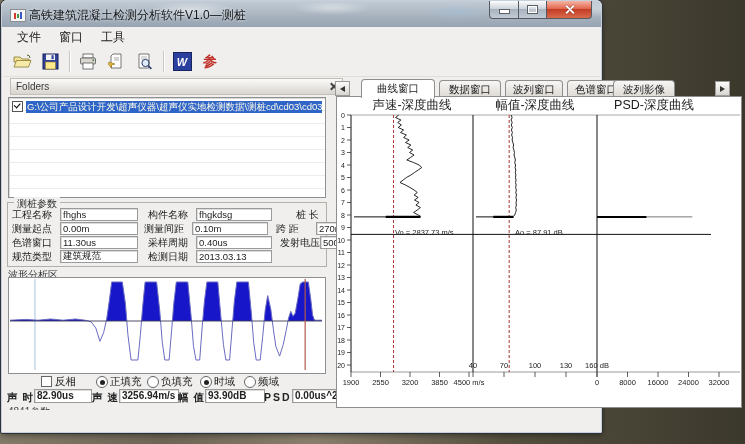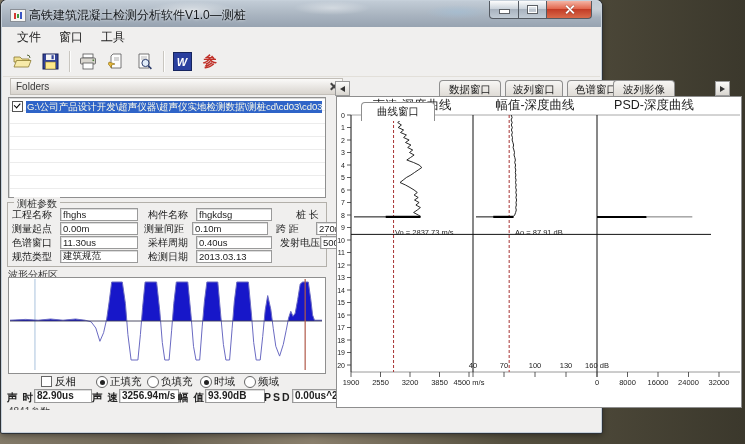--- a/index.html
+++ b/index.html
@@ -277,21 +277,21 @@
         </div>
 
         <div class="clipped-text">4841参数</div>
       </div>
 
       <div class="right-panel">
         <div class="tabstrip">
           <div class="tab-scroll left">
               <span class="tri-left"></span>
             </div>
-          <div class="tab selected" style="left:27px;width:72px;margin-top:23px;">曲线窗口</div>
+          <div class="tab selected" style="left:27px;width:72px;">曲线窗口</div>
           <div class="tab" style="left:105px;width:60px;">数据窗口</div>
           <div class="tab" style="left:171px;width:56px;">波列窗口</div>
           <div class="tab" style="left:233px;width:56px;">色谱窗口</div>
           <div class="tab" style="left:279px;width:60px;">波列影像</div>
           <div class="tab-scroll right">
               <span class="tri-right"></span>
             </div>
         </div>
         <div class="tabcontent">
           <svg id="charts-svg" width="404" height="308">

